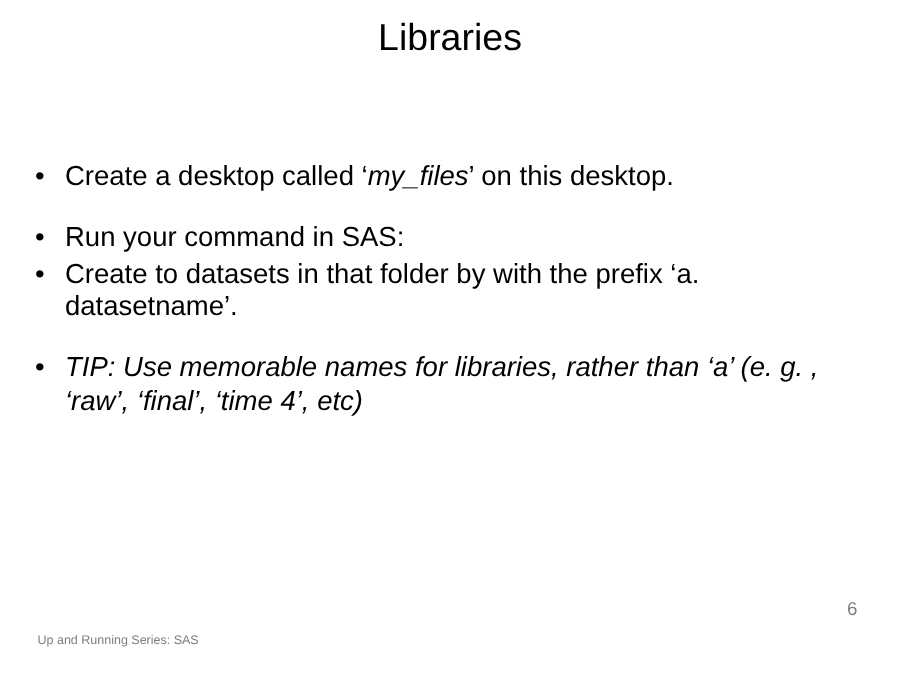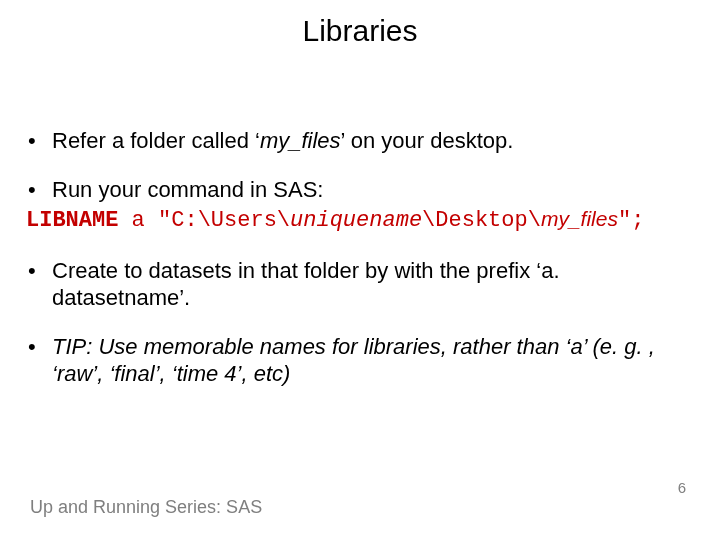--- a/index.html
+++ b/index.html
@@ -64,21 +64,21 @@
     font-size: 21px;
   }
   .codeblock .uniq {
     font-style: italic;
   }
   .italic { font-style: italic; }
   .footer {
     position: absolute;
     left: 30px;
     bottom: 22px;
-    font-size: 18px;
+    font-size: 10px;
     color: #7f7f7f;
   }
   .pagenum {
     position: absolute;
     right: 34px;
     bottom: 44px;
     font-size: 15px;
     color: #7f7f7f;
   }
 </style>
@@ -87,30 +87,29 @@
 
 <div class="slide">
 
   <div class="title">Libraries</div>
 
   <div class="body">
 
     <div class="bullet">
       <div class="dot">•</div>
       <div class="txt">
-        <span>Refer a folder called ‘</span><span class="italic">my_files</span><span>’ on your desktop.</span>
+        <span>Create a desktop called ‘</span><span class="italic">my_files</span><span>’ on this desktop.</span>
       </div>
     </div>
 
     <div class="bullet tight">
       <div class="dot">•</div>
       <div class="txt">Run your command in SAS:</div>
     </div>
 
-    <div class="codeblock"><b>LIBNAME</b><span> a </span><span>"C:\Users\</span><span class="uniq">uniquename</span><span>\Desktop\</span><span class="ital">my_files</span><span>";</span></div>
 
     <div class="bullet">
       <div class="dot">•</div>
       <div class="txt">Create to datasets in that folder by with the prefix ‘a. datasetname’.</div>
     </div>
 
     <div class="bullet">
       <div class="dot">•</div>
       <div class="txt italic">TIP: Use memorable names for libraries, rather than ‘a’ (e. g. , ‘raw’, ‘final’, ‘time 4’, etc)</div>
     </div>

